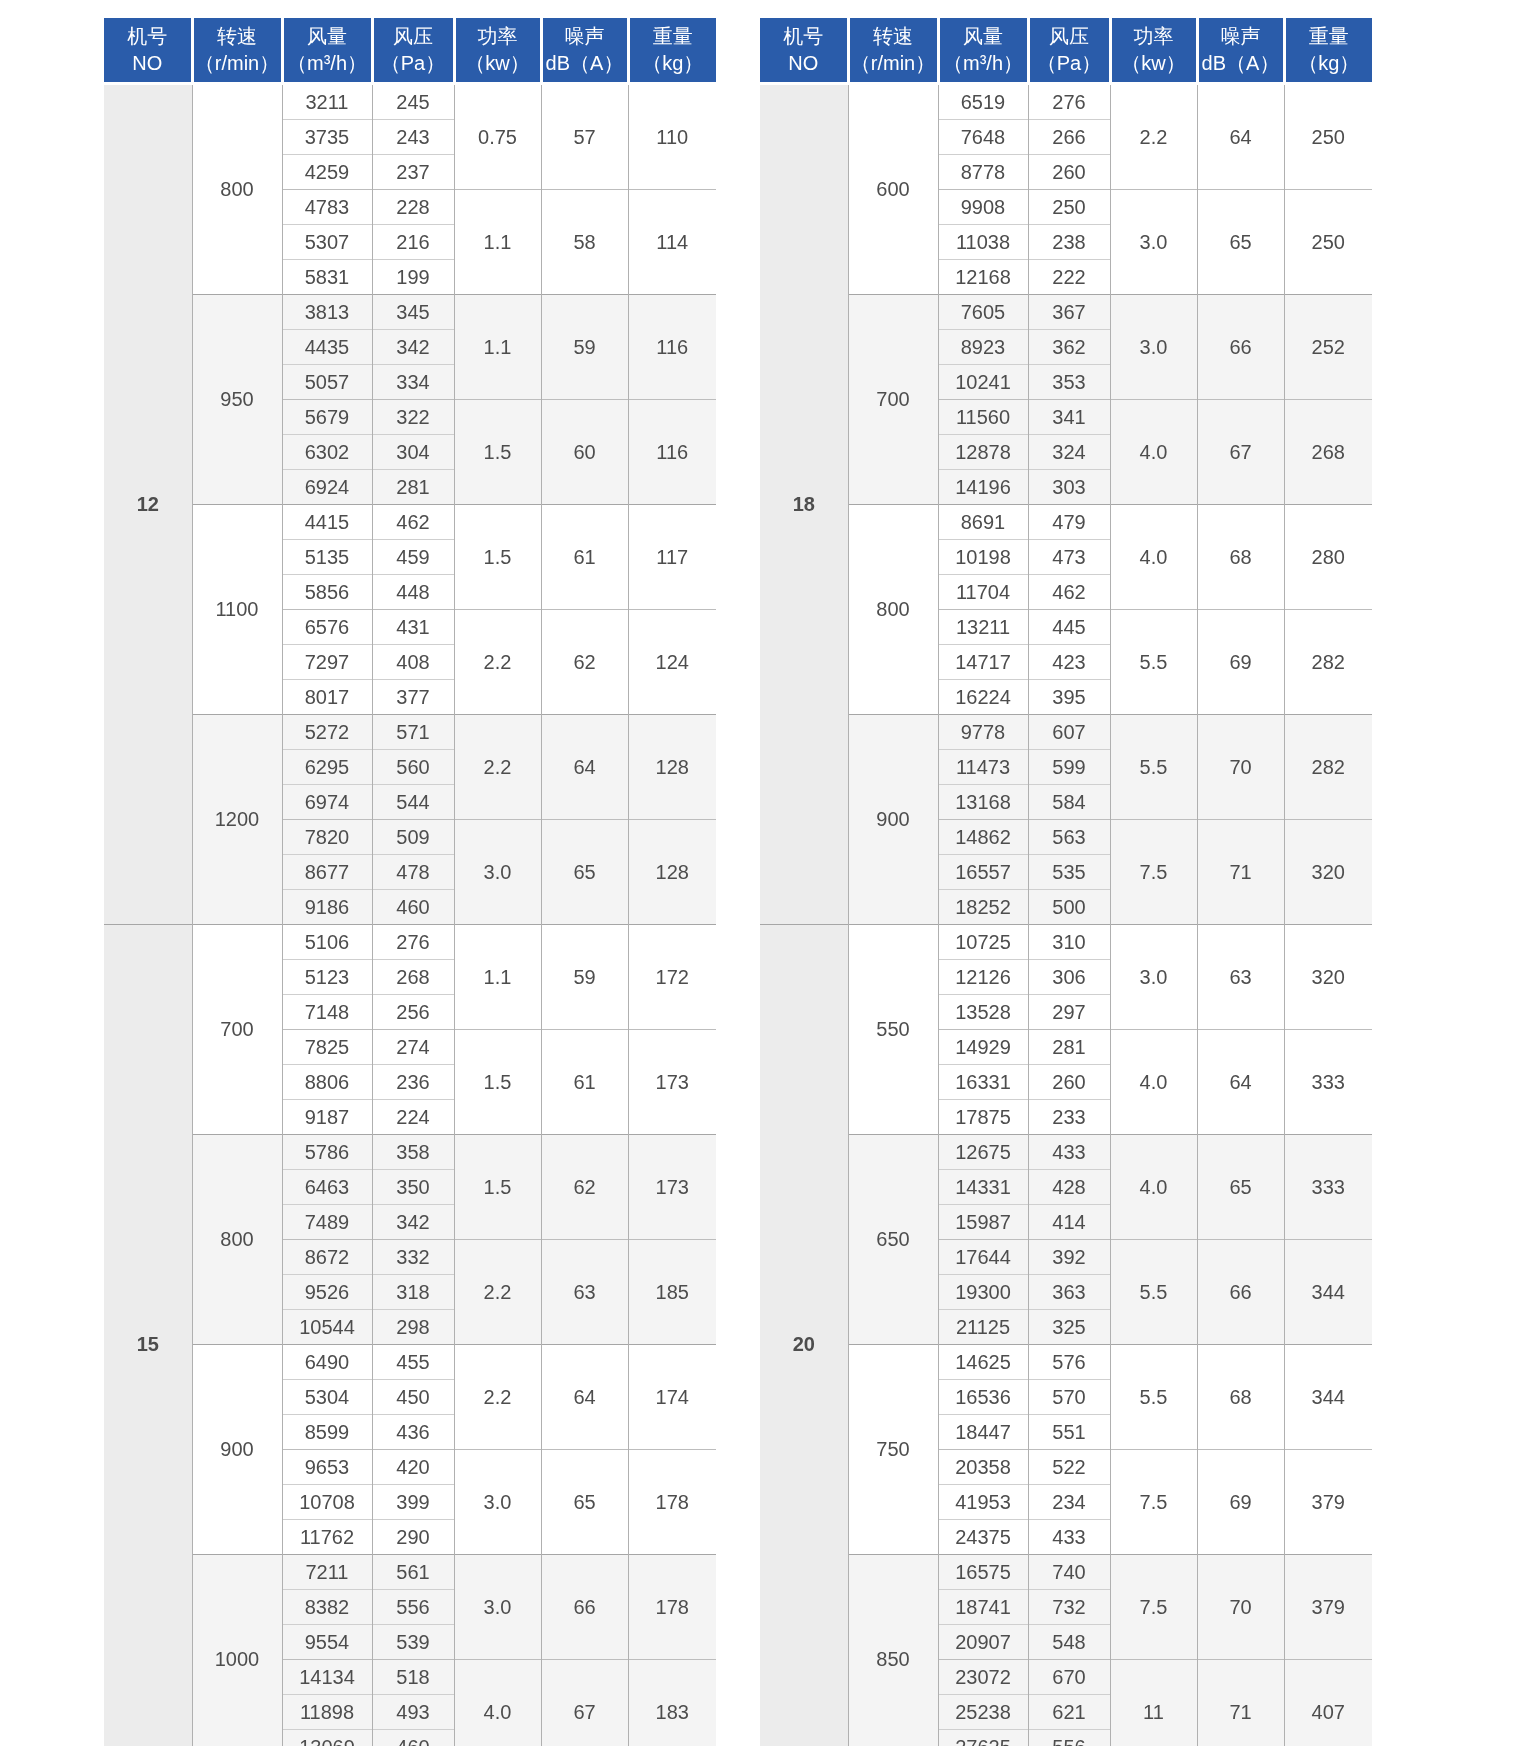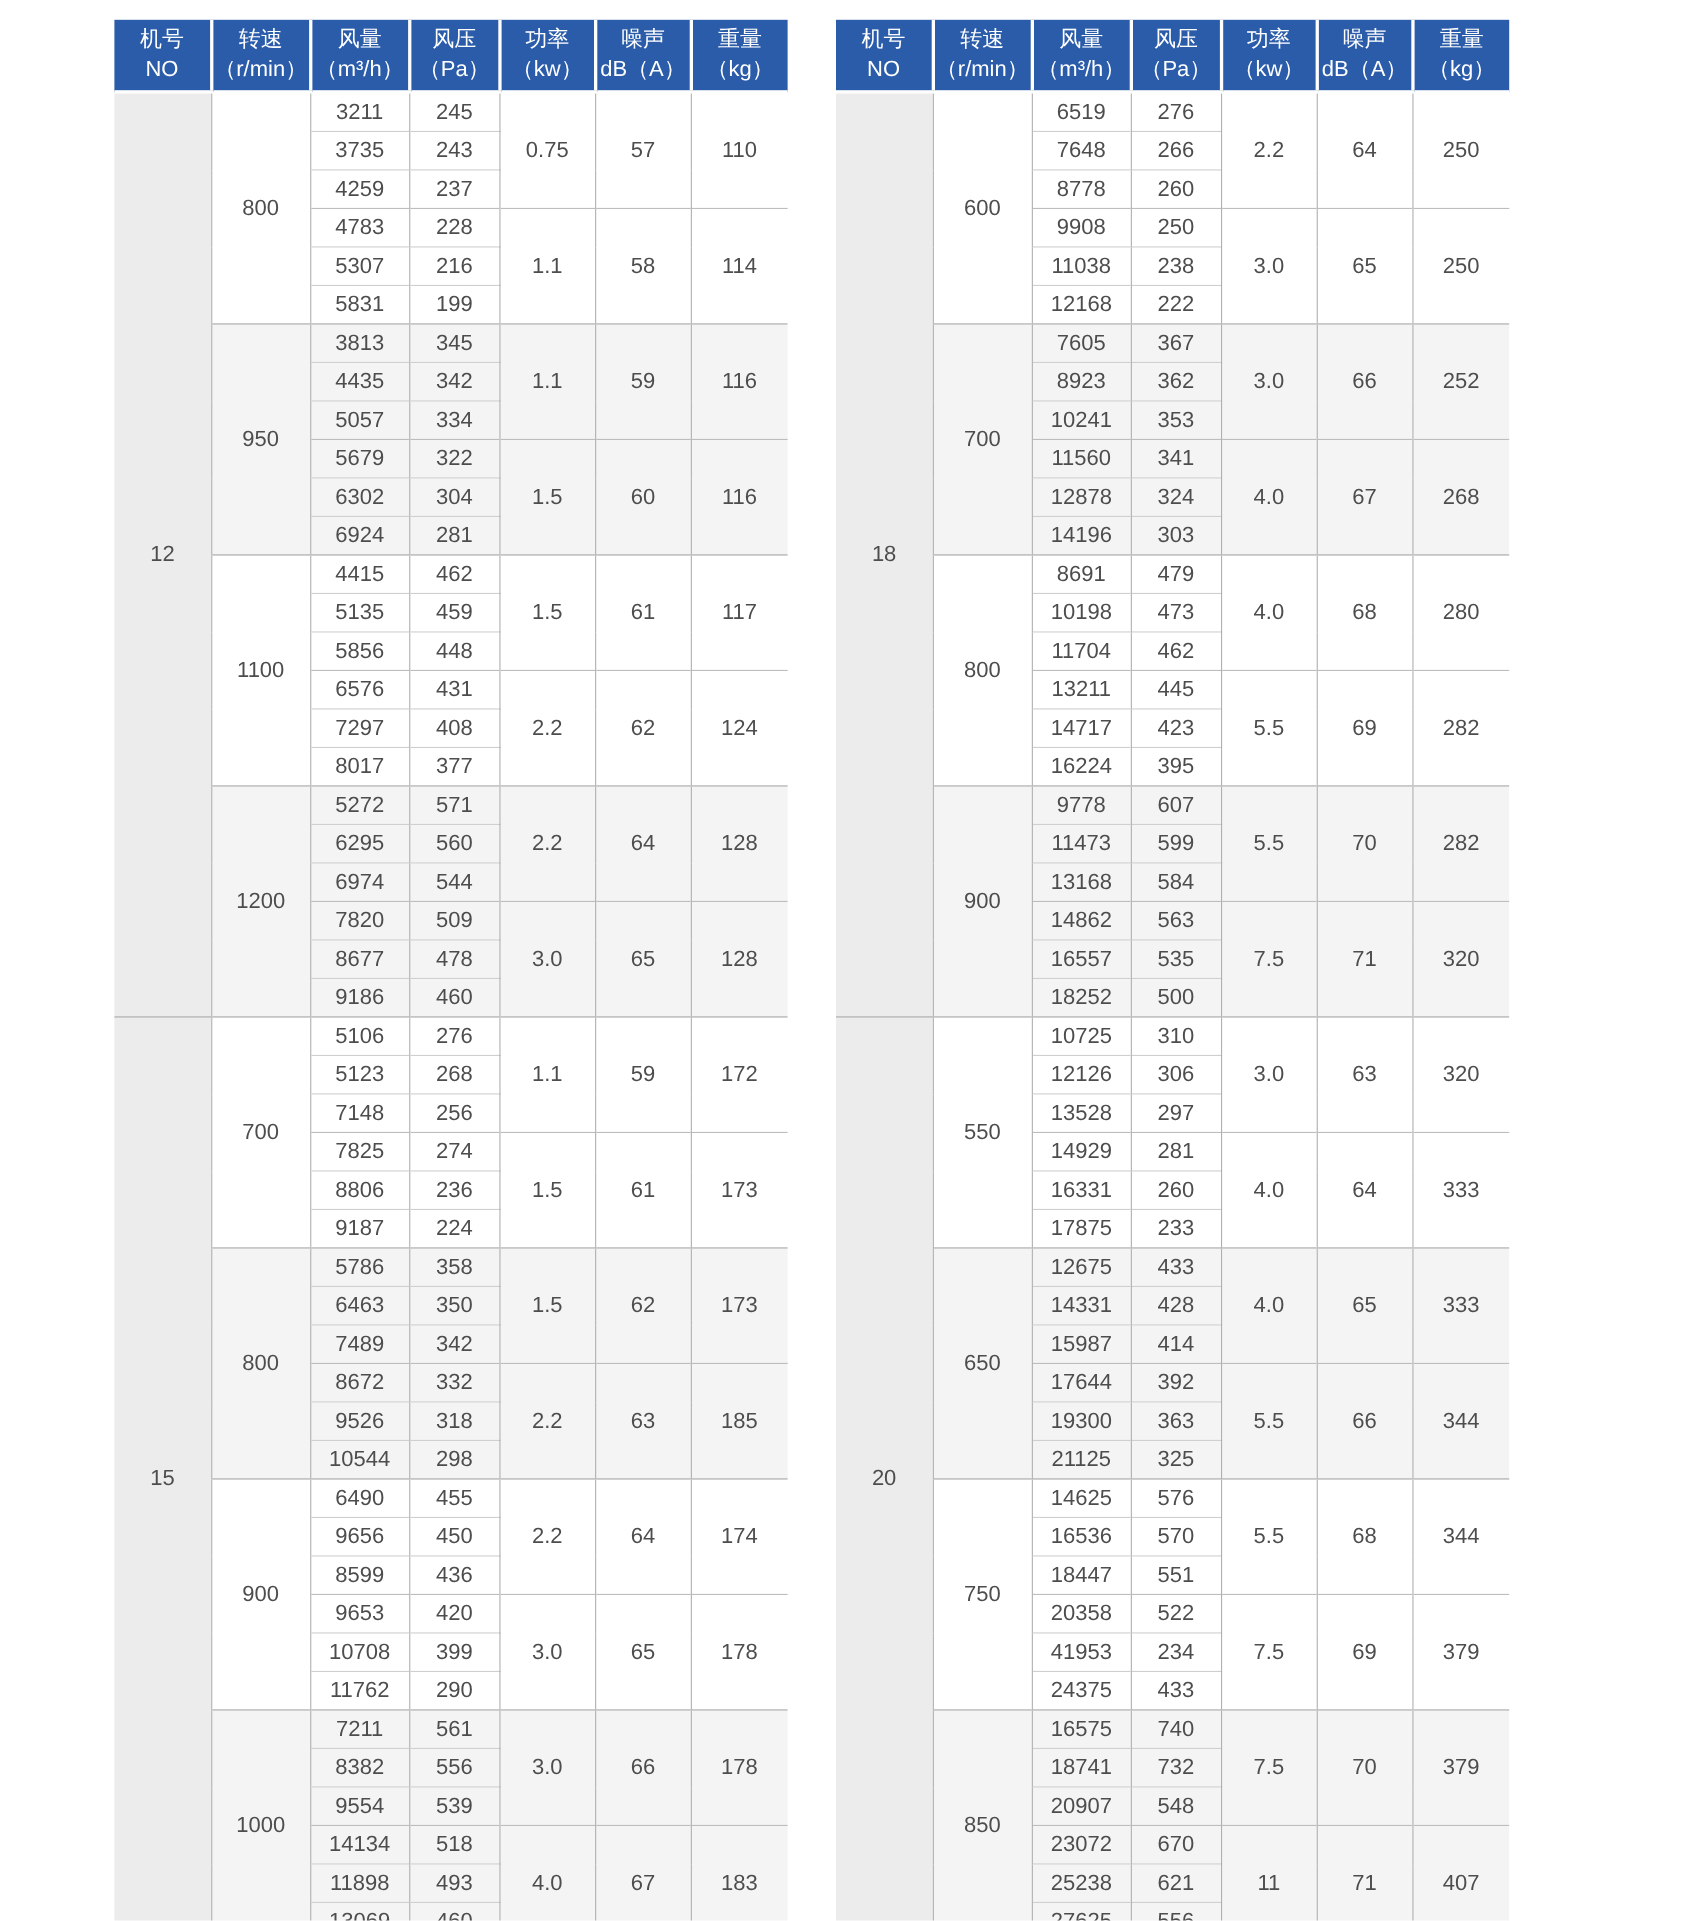--- a/index.html
+++ b/index.html
@@ -47,20 +47,21 @@
     font-size: 20px;
     color: #4d4d4d;
     text-align: center;
     vertical-align: middle;
     border-left: 1px solid #b0b0b0;
     background: #ffffff;
   }
   table.spec td.no-cell {
     border-left: none;
     background: #ececec;
+    font-weight: bold;
   }
   table.spec td.shade { background: #f4f4f4; }
   table.spec td.row-top { border-top: 1px solid #cfcfcf; }
   table.spec td.grp-top { border-top: 1px solid #bdbdbd; }
   table.spec td.sec-top { border-top: 1px solid #a6a6a6; }
 </style>
 </head>
 <body>
 
 <div class="page">
@@ -297,21 +298,21 @@
         </tr>
         <tr>
           <td rowspan="6" class="sec-top">900</td>
           <td class="sec-top">6490</td>
           <td class="sec-top">455</td>
           <td rowspan="3" class="sec-top">2.2</td>
           <td rowspan="3" class="sec-top">64</td>
           <td rowspan="3" class="sec-top">174</td>
         </tr>
         <tr>
-          <td class="row-top">9656</td>
+          <td class="row-top">5304</td>
           <td class="row-top">450</td>
         </tr>
         <tr>
           <td class="row-top">8599</td>
           <td class="row-top">436</td>
         </tr>
         <tr>
           <td class="grp-top">9653</td>
           <td class="grp-top">420</td>
           <td rowspan="3" class="grp-top">3.0</td>

